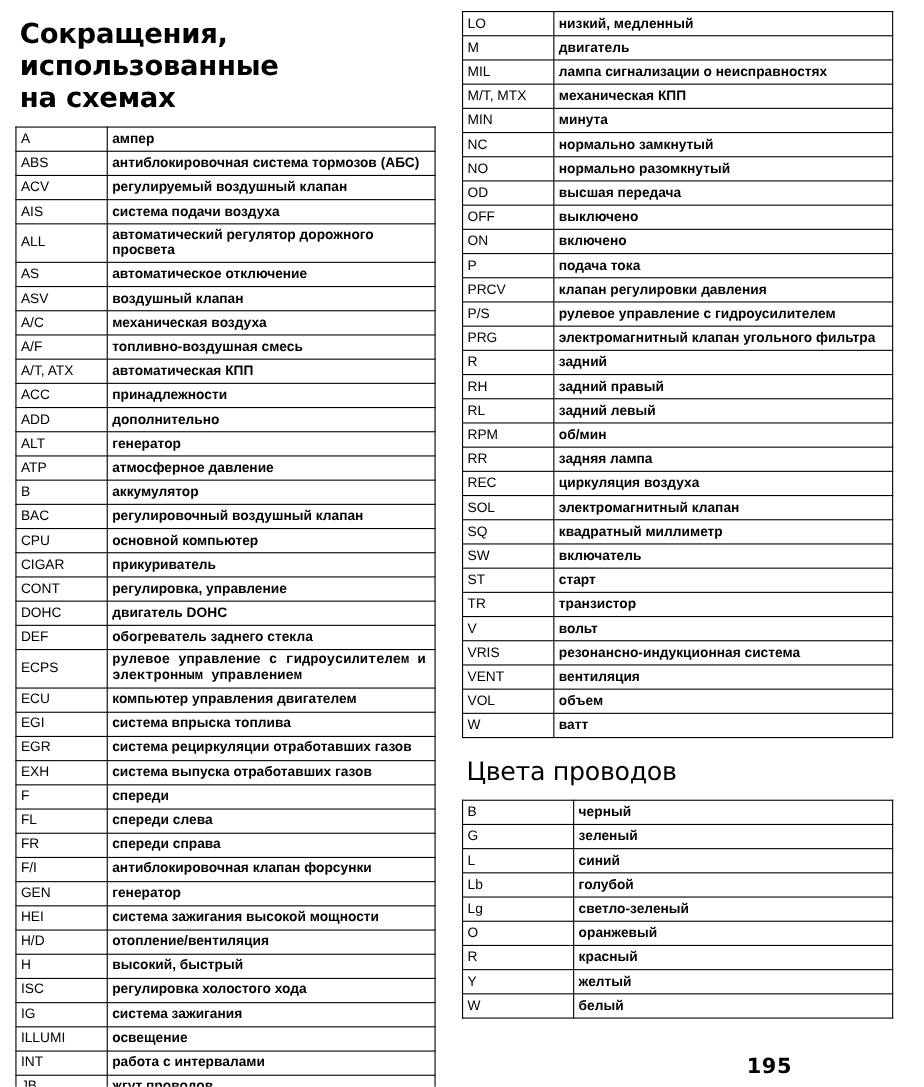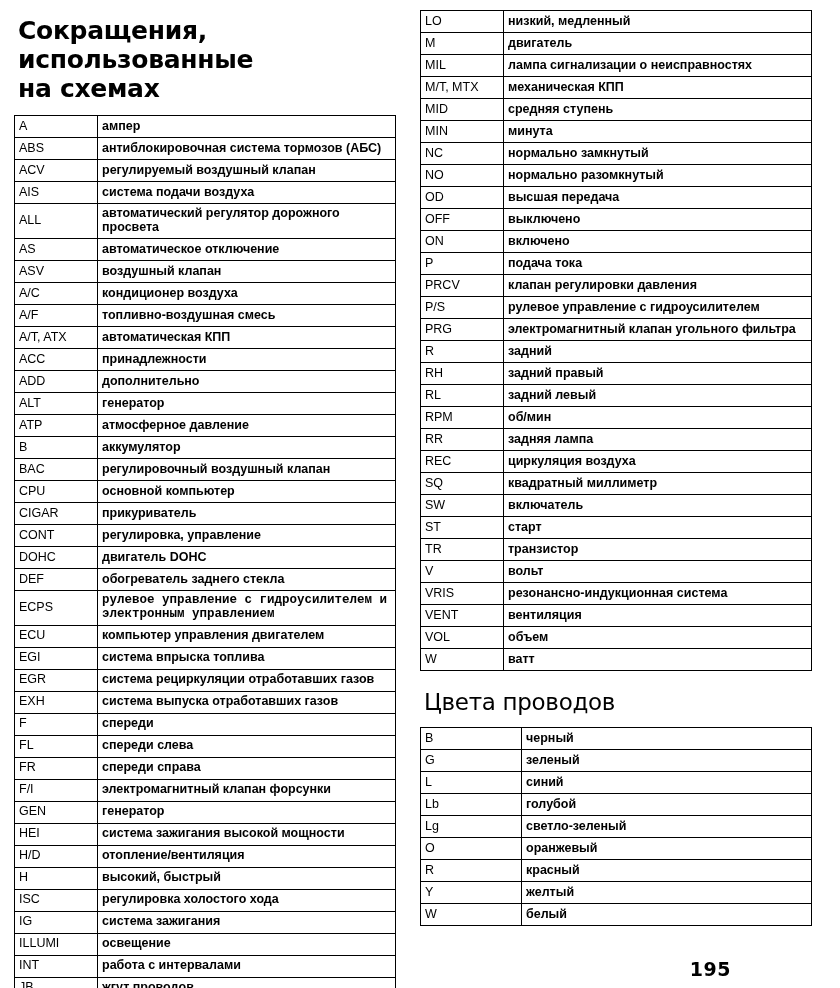--- a/index.html
+++ b/index.html
@@ -75,21 +75,21 @@
   }
   table.colors td.code {
     width: 92px;
   }
   .two-line {
     line-height: 1.12;
     font-family: Liberation Mono, monospace;
   }
   .page-number {
     position: absolute;
-    right: 25px;
+    right: 36px;
     bottom: 8px;
     font-family: "DejaVu Sans", sans-serif;
     font-size: 19px;
     font-weight: bold;
     letter-spacing: 0.5px;
   }
 </style>
 </head>
 <body>
 
@@ -126,21 +126,21 @@
             <tr>
               <td class="code">AS</td>
               <td class="desc">автоматическое отключение</td>
             </tr>
             <tr>
               <td class="code">ASV</td>
               <td class="desc">воздушный клапан</td>
             </tr>
             <tr>
               <td class="code">A/C</td>
-              <td class="desc">кондиционер воздуха</td>
+              <td class="desc">механическая воздуха</td>
             </tr>
             <tr>
               <td class="code">A/F</td>
               <td class="desc">топливно-воздушная смесь</td>
             </tr>
             <tr>
               <td class="code">A/T, ATX</td>
               <td class="desc">автоматическая КПП</td>
             </tr>
             <tr>
@@ -214,21 +214,21 @@
             <tr>
               <td class="code">FL</td>
               <td class="desc">спереди слева</td>
             </tr>
             <tr>
               <td class="code">FR</td>
               <td class="desc">спереди справа</td>
             </tr>
             <tr>
               <td class="code">F/I</td>
-              <td class="desc">электромагнитный клапан форсунки</td>
+              <td class="desc">антиблокировочная клапан форсунки</td>
             </tr>
             <tr>
               <td class="code">GEN</td>
               <td class="desc">генератор</td>
             </tr>
             <tr>
               <td class="code">HEI</td>
               <td class="desc">система зажигания высокой мощности</td>
             </tr>
             <tr>
@@ -276,24 +276,20 @@
             </tr>
             <tr>
               <td class="code">MIL</td>
               <td class="desc">лампа сигнализации о неисправностях</td>
             </tr>
             <tr>
               <td class="code">M/T, MTX</td>
               <td class="desc">механическая КПП</td>
             </tr>
             <tr>
-              <td class="code">MID</td>
-              <td class="desc">средняя ступень</td>
-            </tr>
-            <tr>
               <td class="code">MIN</td>
               <td class="desc">минута</td>
             </tr>
             <tr>
               <td class="code">NC</td>
               <td class="desc">нормально замкнутый</td>
             </tr>
             <tr>
               <td class="code">NO</td>
               <td class="desc">нормально разомкнутый</td>
@@ -342,20 +338,24 @@
               <td class="code">RPM</td>
               <td class="desc">об/мин</td>
             </tr>
             <tr>
               <td class="code">RR</td>
               <td class="desc">задняя лампа</td>
             </tr>
             <tr>
               <td class="code">REC</td>
               <td class="desc">циркуляция воздуха</td>
+            </tr>
+            <tr>
+              <td class="code">SOL</td>
+              <td class="desc">электромагнитный клапан</td>
             </tr>
             <tr>
               <td class="code">SQ</td>
               <td class="desc">квадратный миллиметр</td>
             </tr>
             <tr>
               <td class="code">SW</td>
               <td class="desc">включатель</td>
             </tr>
             <tr>

